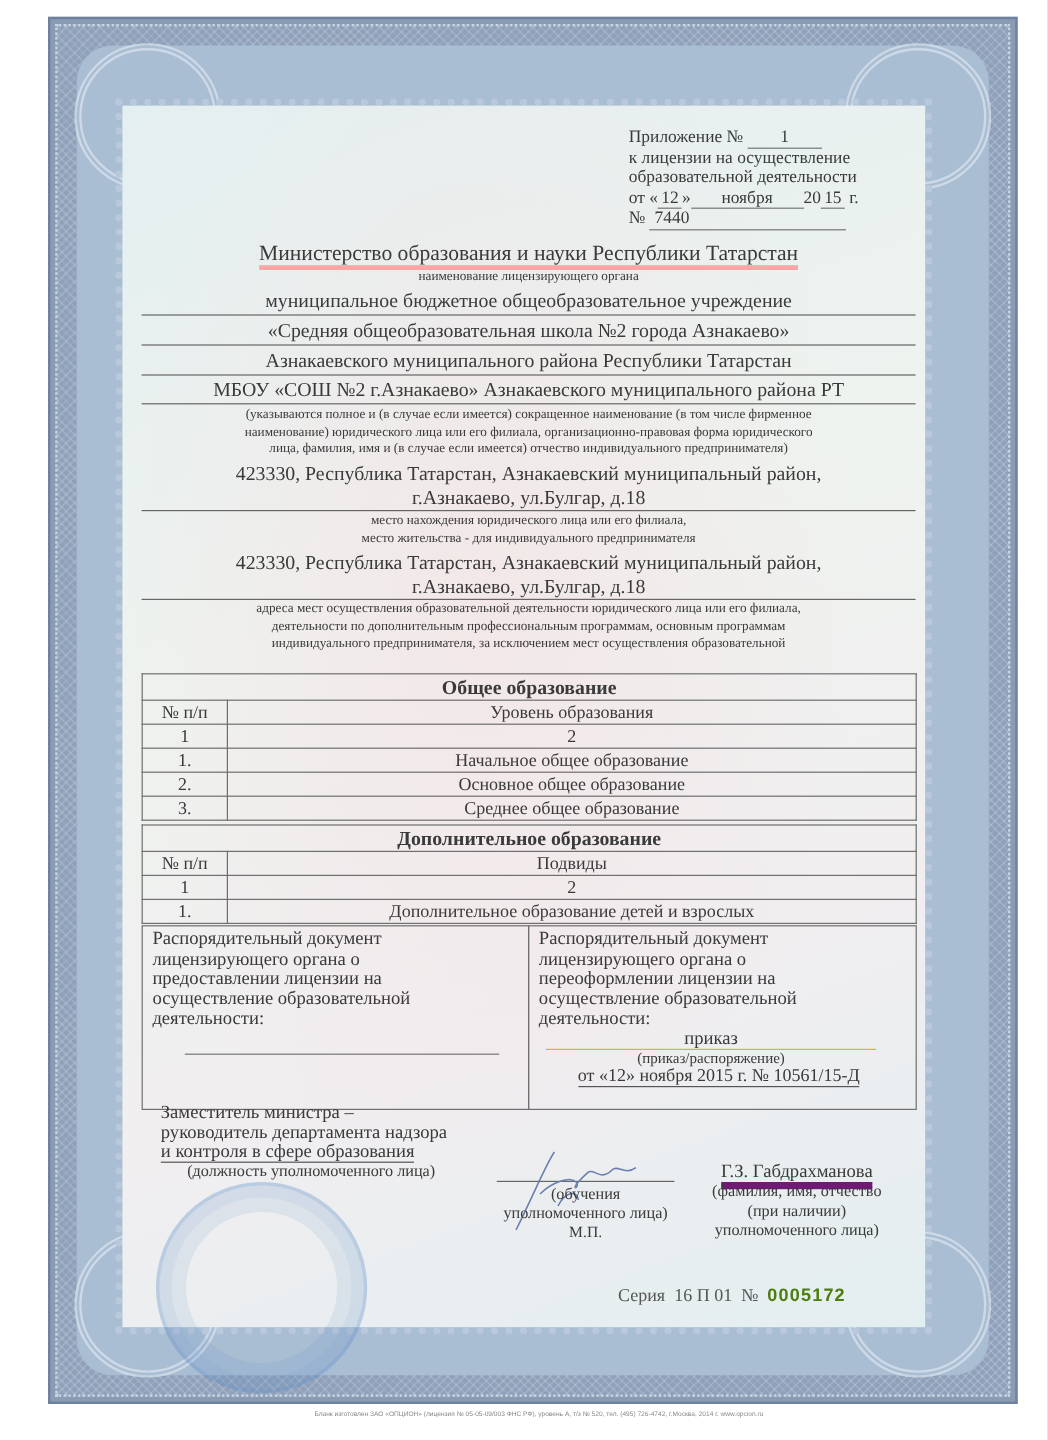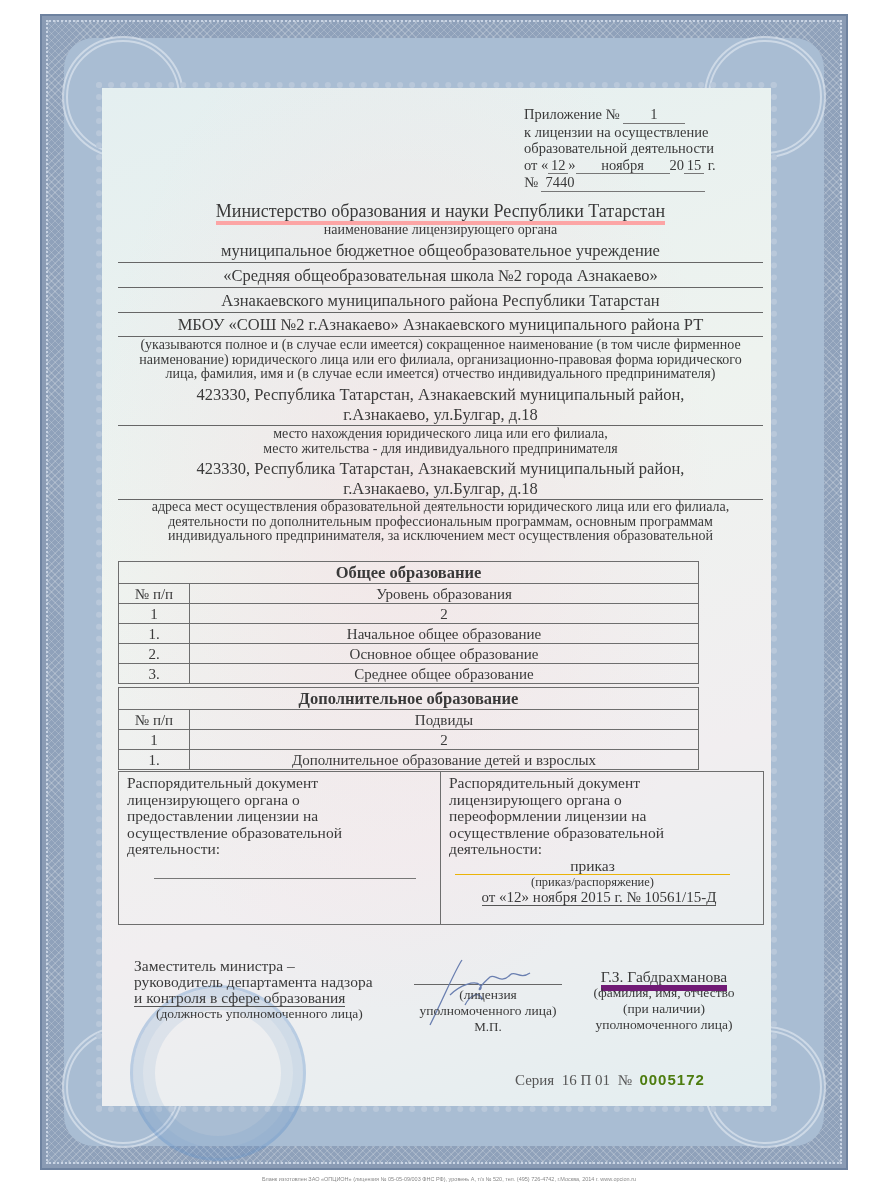--- a/index.html
+++ b/index.html
@@ -38,23 +38,23 @@
     position: absolute; left: 102px; top: 88px; width: 669px; height: 1018px;
     background:
       radial-gradient(ellipse at 45% 40%, rgba(246,222,226,0.55), transparent 60%),
       linear-gradient(160deg, #e4eff0 0%, #eef3ef 40%, #f1eef0 70%, #e3eef0 100%);
   }
   .abs { position: absolute; }
   .appendix { left: 524px; top: 106px; font-size: 14.5px; line-height: 16.6px; }
   .fill { display: inline-block; border-bottom: 1px solid #777; text-align: center; }
   .center-line { position: absolute; left: 118px; width: 645px; text-align: center; }
   .big { font-size: 16.5px; }
-  .small { font-size: 14px; line-height: 14.6px; }
+  .small { font-size: 11px; line-height: 14.6px; }
   .rule { position: absolute; left: 118px; width: 645px; border-top: 1px solid #666; }
-  table.t { position: absolute; left: 118px; width: 581px; border-collapse: collapse; font-size: 15px; }
+  table.t { position: absolute; left: 118px; width: 646px; border-collapse: collapse; font-size: 15px; }
   table.t td { border: 1px solid #6e6e6e; text-align: center; height: 19px; padding: 0; line-height: 18px; }
   table.t td.num { width: 70px; }
   table.t td.head { font-weight: bold; font-size: 16.5px; height: 21px; }
   .doc-box { position: absolute; top: 771px; height: 154px; border: 1px solid #6e6e6e; box-sizing: border-box; font-size: 15.5px; line-height: 16.5px; padding: 3px 8px; }
   .sig { font-size: 15.5px; line-height: 16px; }
   .seal {
     position: absolute; left: 130px; top: 985px; width: 170px; height: 170px; border-radius: 50%;
     border: 3px solid rgba(90,140,200,0.35); box-shadow: inset 0 0 0 10px rgba(90,140,200,0.08), inset 0 0 0 22px rgba(90,140,200,0.12);
   }
   .series { left: 515px; top: 1071px; font-size: 15px; color: #555; }
@@ -181,33 +181,33 @@
   <div>переоформлении лицензии на</div>
   <div>осуществление образовательной</div>
   <div>деятельности:</div>
   <div style="text-align:center;width:275px;border-bottom:1px solid #eab308;margin-left:6px;">приказ</div>
   <div style="text-align:center;width:275px;margin-left:6px;font-size:12.5px;line-height:14px;">(приказ/распоряжение)</div>
   <div style="text-align:center;width:300px;font-size:15px;"><span style="border-bottom:1px solid #555">от «12» ноября 2015 г.  № 10561/15-Д</span></div>
 </div>
 
 <div class="seal"></div>
 
-<div class="abs sig" style="left:134px;top:958px;">
+<div class="abs sig" style="left:134px;top:920px;">
   <div>Заместитель министра –</div>
   <div>руководитель департамента надзора</div>
   <div><span style="border-bottom:1px solid #555">и контроля в сфере образования</span></div>
   <div style="font-size:13.5px;padding-left:22px;">(должность уполномоченного лица)</div>
 </div>
 
 <div class="abs" style="left:414px;top:984px;width:148px;border-top:1px solid #666;"></div>
 <svg class="abs" style="left:420px;top:955px;" width="130" height="75" viewBox="0 0 130 75">
   <path d="M10 70 C 25 40, 35 15, 42 5 M30 40 C 40 30, 55 25, 60 30 C 65 35, 50 40, 70 22 C 75 18, 80 30, 90 20 C 95 15, 100 25, 110 18 M 45 50 C 50 40, 60 35, 62 45" fill="none" stroke="#6a7fb0" stroke-width="1.3"></path>
 </svg>
 <div class="abs sig" style="left:410px;top:987px;width:156px;text-align:center;font-size:13.5px;line-height:16px;">
-  <div>(лицензия</div>
+  <div>(обучения</div>
   <div>уполномоченного лица)</div>
   <div style="font-size:13px;">М.П.</div>
 </div>
 
 <div class="abs sig" style="left:584px;top:969px;width:160px;text-align:center;">
   <div><span style="border-bottom:6px solid #701a75">Г.З. Габдрахманова</span></div>
   <div style="font-size:13.5px;">(фамилия, имя, отчество</div>
   <div style="font-size:13.5px;">(при наличии)</div>
   <div style="font-size:13.5px;">уполномоченного лица)</div>
 </div>

